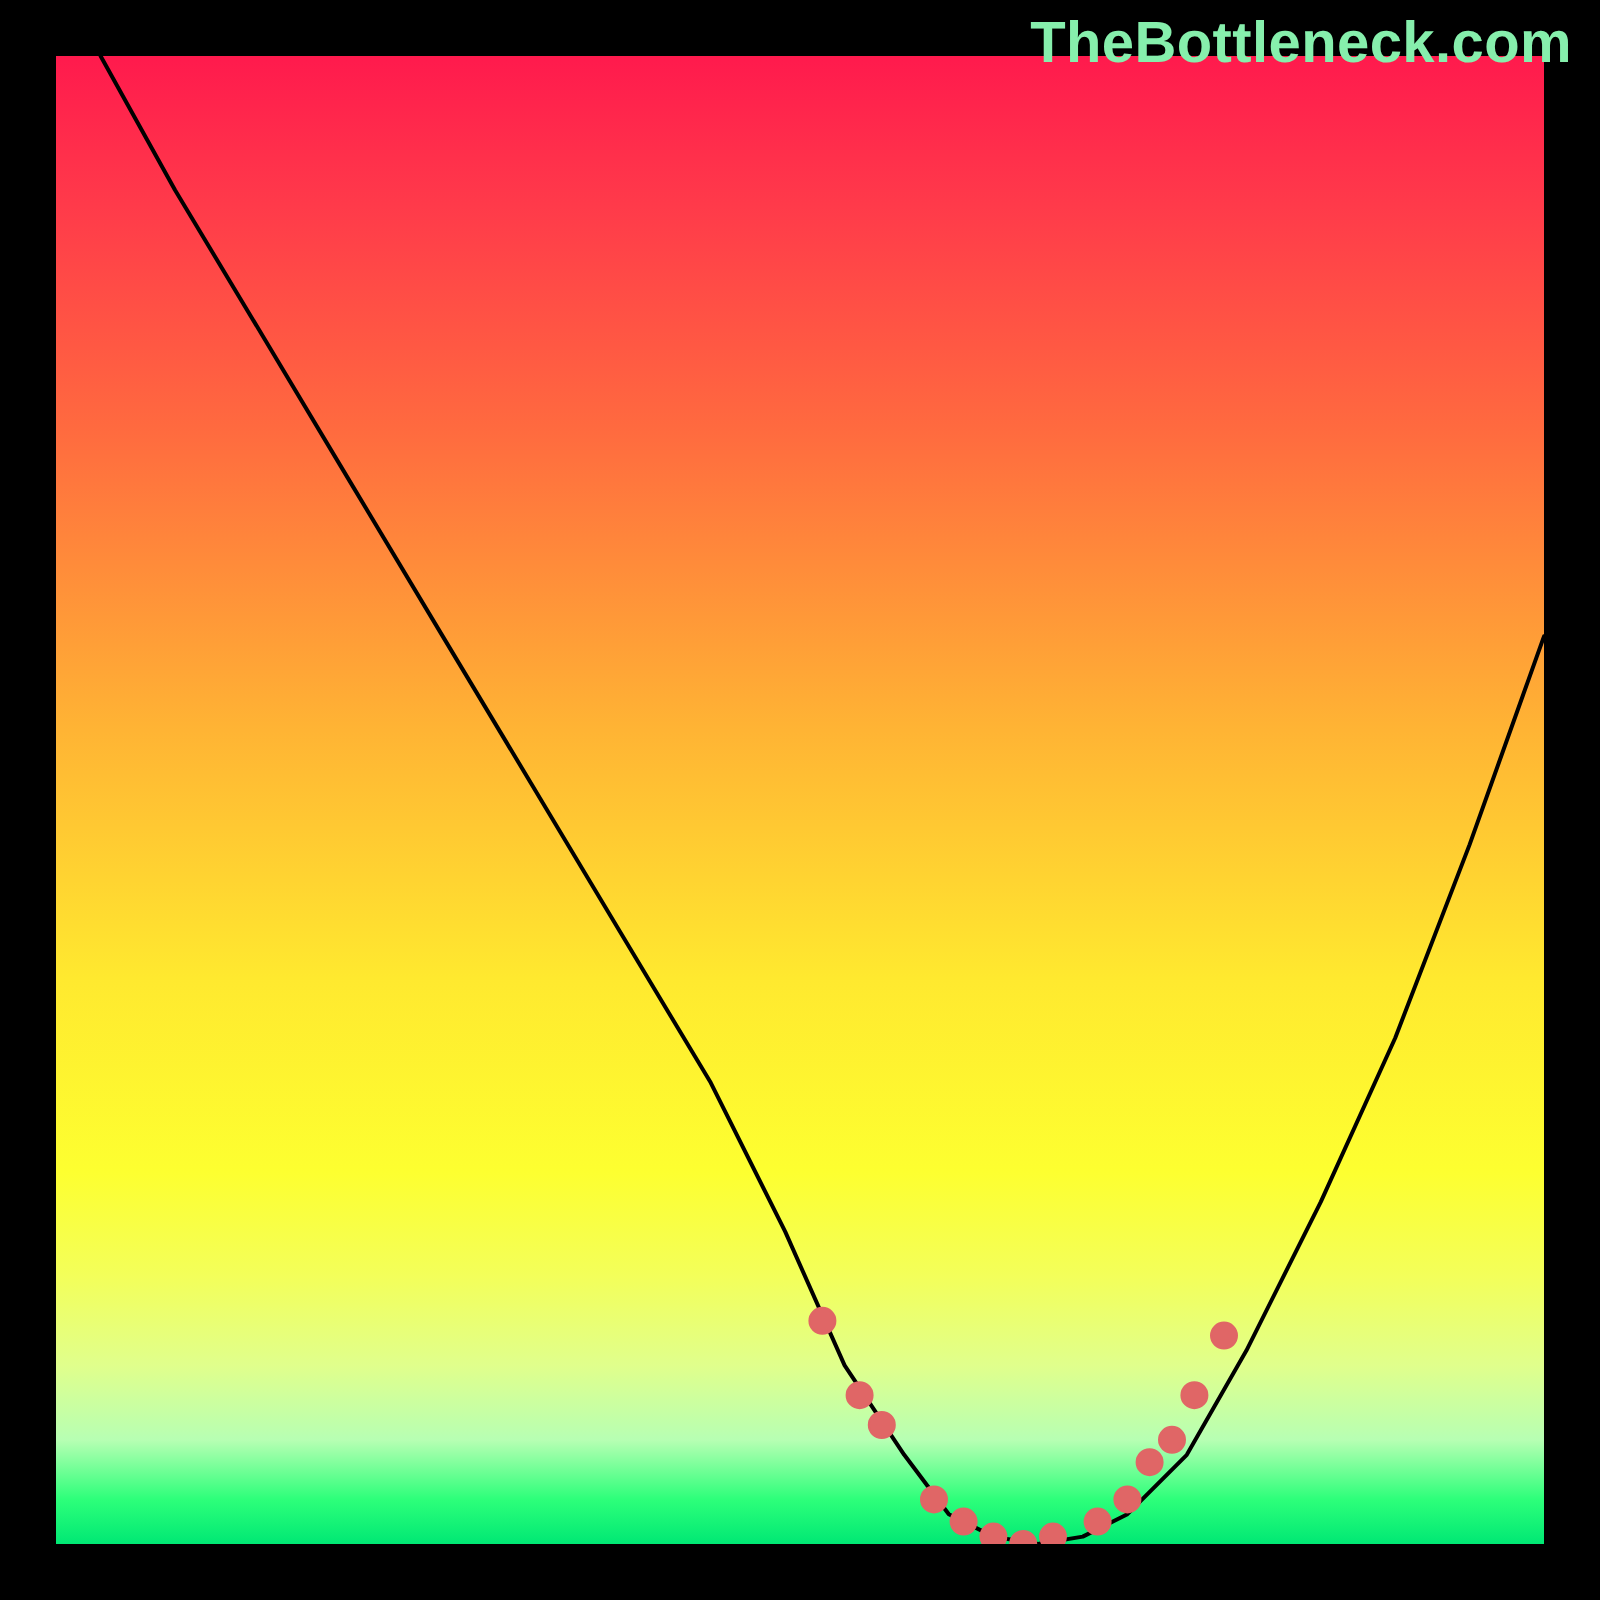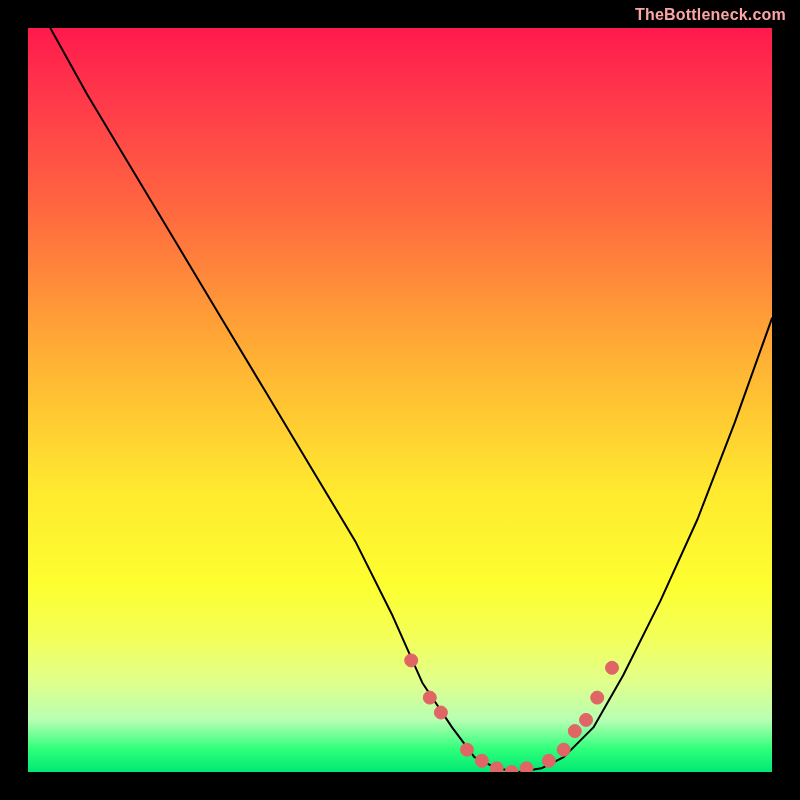--- a/index.html
+++ b/index.html
@@ -35,23 +35,23 @@
       #e0ff8c 88%,
       #b7ffb3 93%,
       #2dff7a 97%,
       #00e874 100%);
   }
   .watermark {
     position: absolute;
     top: 6px;
     right: 14px;
     font-family: Arial, Helvetica, sans-serif;
-    font-size: 16px;
+    font-size: 29px;
     font-weight: 600;
-    color: #fca5a5;
+    color: #86efac;
     letter-spacing: 0.2px;
     user-select: none;
   }
   svg.curve {
     position: absolute;
     left: 0;
     top: 0;
     width: 744px;
     height: 744px;
   }

